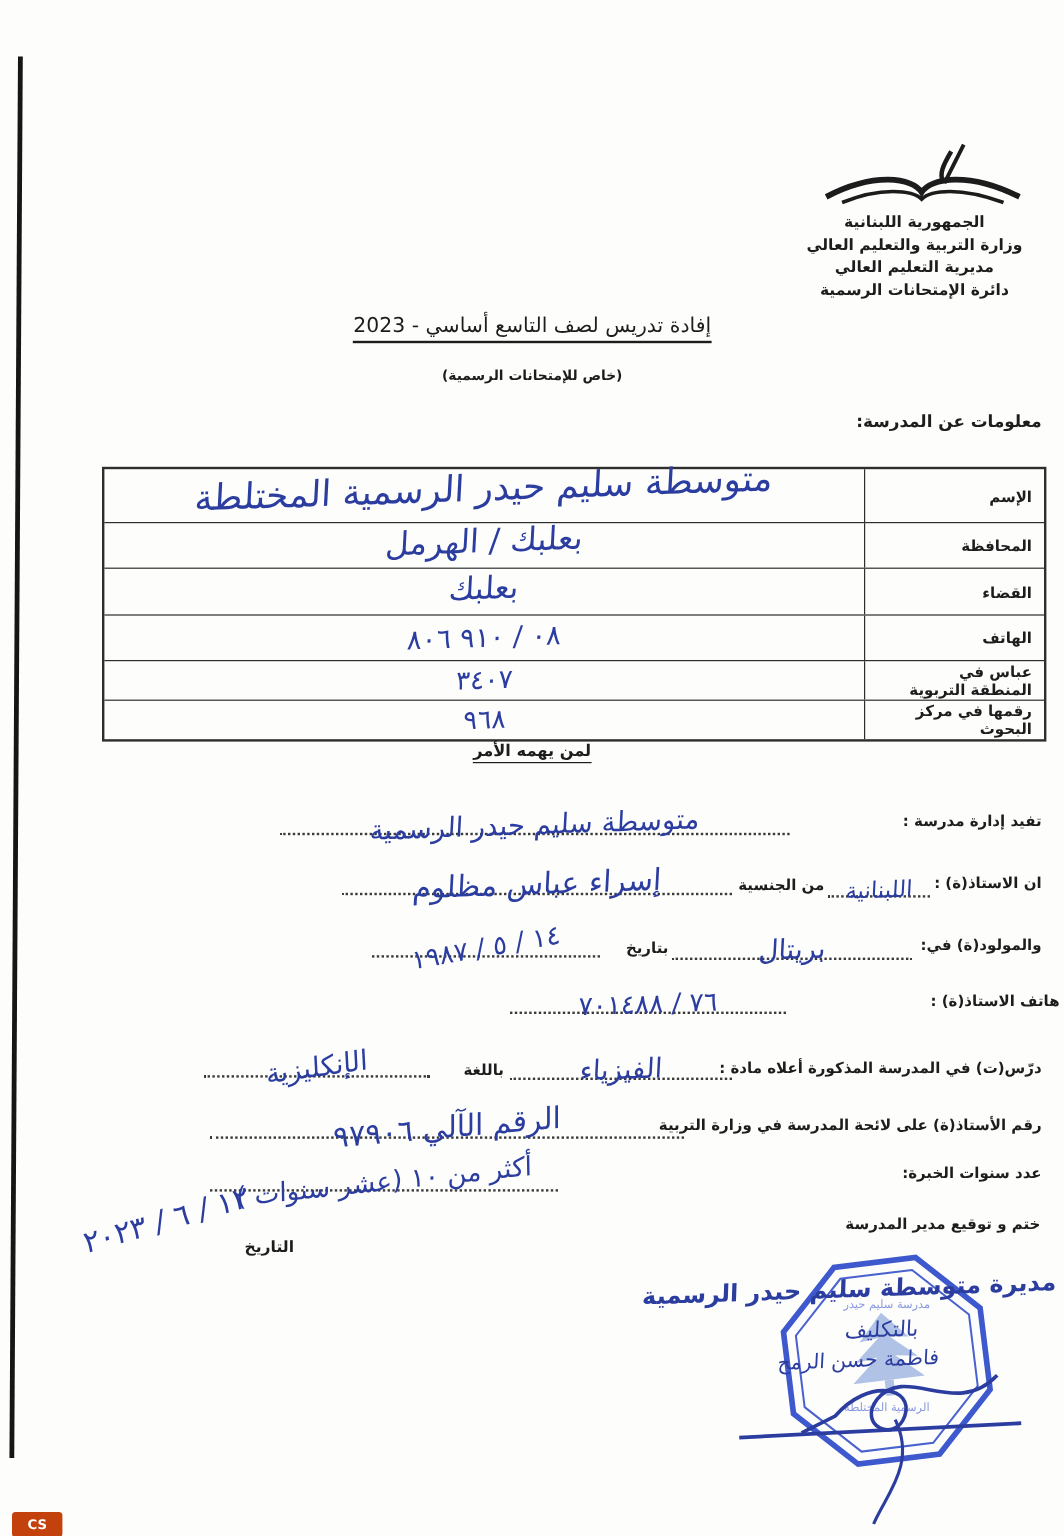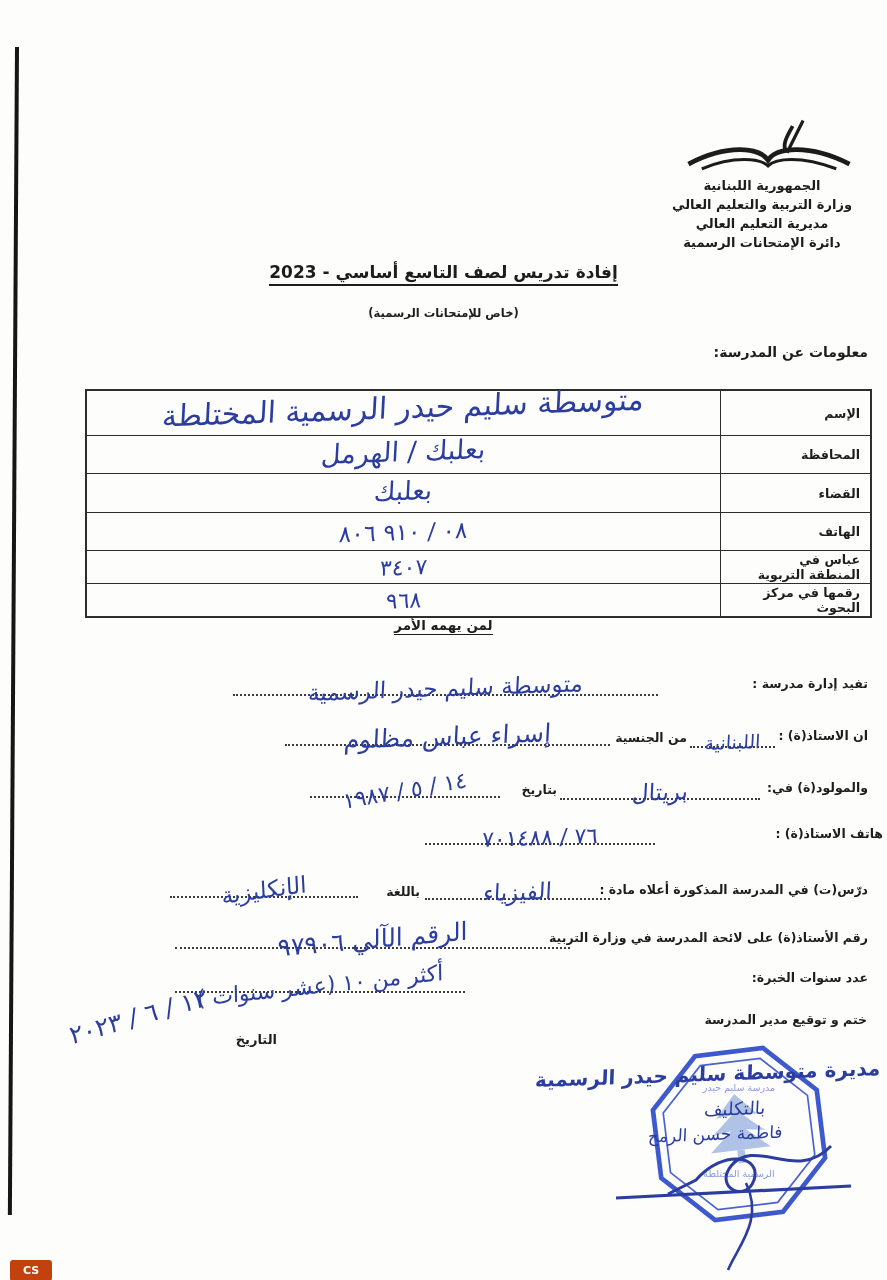--- a/index.html
+++ b/index.html
@@ -14,21 +14,21 @@
   .photo-box{left:68px;top:103px;width:116px;height:34px;border:2px solid #1a1a1a;
              display:flex;align-items:center;justify-content:center;
              font-size:13.5px;font-weight:bold;}
   .photo-tick{position:absolute;right:106px;top:6px;width:3px;height:16px;background:#222;}
   
   .gov-block{right:6px;top:177px;width:238px;text-align:center;
              font-size:13px;font-weight:bold;line-height:1.45;}
   .logo{right:28px;top:116px;width:180px;height:62px;}
   
   .title-row{left:0;top:262px;width:100%;text-align:center;}
-  .title-row span{font-size:17px;font-weight:bold;border-bottom:2px solid #1d1d1d;padding-bottom:2px;}
+  .title-row span{font-size:17px;font-weight:normal;border-bottom:2px solid #1d1d1d;padding-bottom:2px;}
   .subtitle{left:0;top:306px;width:100%;text-align:center;font-size:11.5px;font-weight:bold;}
   .sec-head{right:19px;top:344px;font-size:14px;font-weight:bold;}
   
   .info-table{left:85px;top:389px;width:783px;border:2px solid #2e2e2e;direction:rtl;}
   .trow{display:flex;border-top:1.5px solid #2e2e2e;}
   .trow:first-child{border-top:none;}
   .tlabel{width:150px;border-left:1.5px solid #2e2e2e;display:flex;align-items:center;
           padding-right:10px;font-size:12.5px;font-weight:bold;box-sizing:border-box;padding-left:36px;}
   .tvalue{flex:1;display:flex;align-items:center;justify-content:center;overflow:visible;}
   
@@ -163,21 +163,21 @@
   <div class="plabel rtl" style="right:19px;top:930px;">رقم الأستاذ(ة) على لائحة المدرسة في وزارة التربية</div>
   <div class="fill" style="left:175px;top:917px;width:395px;">
     <span class="hw rtl" style="font-size:25px;transform:rotate(-5deg) skewX(-5deg);">الرقم الآلي  ٩٧٩٠٦</span>
   </div>
 
   <div class="plabel rtl" style="right:19px;top:970px;">عدد سنوات الخبرة:</div>
   <div class="fill" style="left:175px;top:961px;width:290px;">
     <span class="hw rtl" style="font-size:22px;transform:rotate(-6deg) skewX(-5deg);">أكثر من ١٠ (عشر سنوات )</span>
   </div>
 
-  <div class="plabel rtl" style="right:610px;top:1032px;font-size:13px;">التاريخ</div>
+  <div class="plabel rtl" style="right:642px;top:1032px;font-size:13px;">التاريخ</div>
   <div class="abs rtl" style="left:48px;top:1002px;width:180px;text-align:center;">
     <span class="hw" style="font-size:25px;transform:rotate(-16deg) skewX(-6deg);">١٢ / ٦ / ٢٠٢٣</span>
   </div>
 
   <div class="plabel rtl" style="right:20px;top:1012px;">ختم و توقيع مدير المدرسة</div>
 
   <div class="abs stamp-wrap">
     <svg viewBox="0 0 300 210" width="282" height="208">
       <g transform="rotate(-7 150 105)">
         <polygon points="237.8,141.4 186.4,192.8 113.6,192.8 62.2,141.4 62.2,68.6 113.6,17.2 186.4,17.2 237.8,68.6" fill="none" stroke="#2946c8" stroke-width="5" opacity="0.9"></polygon>

